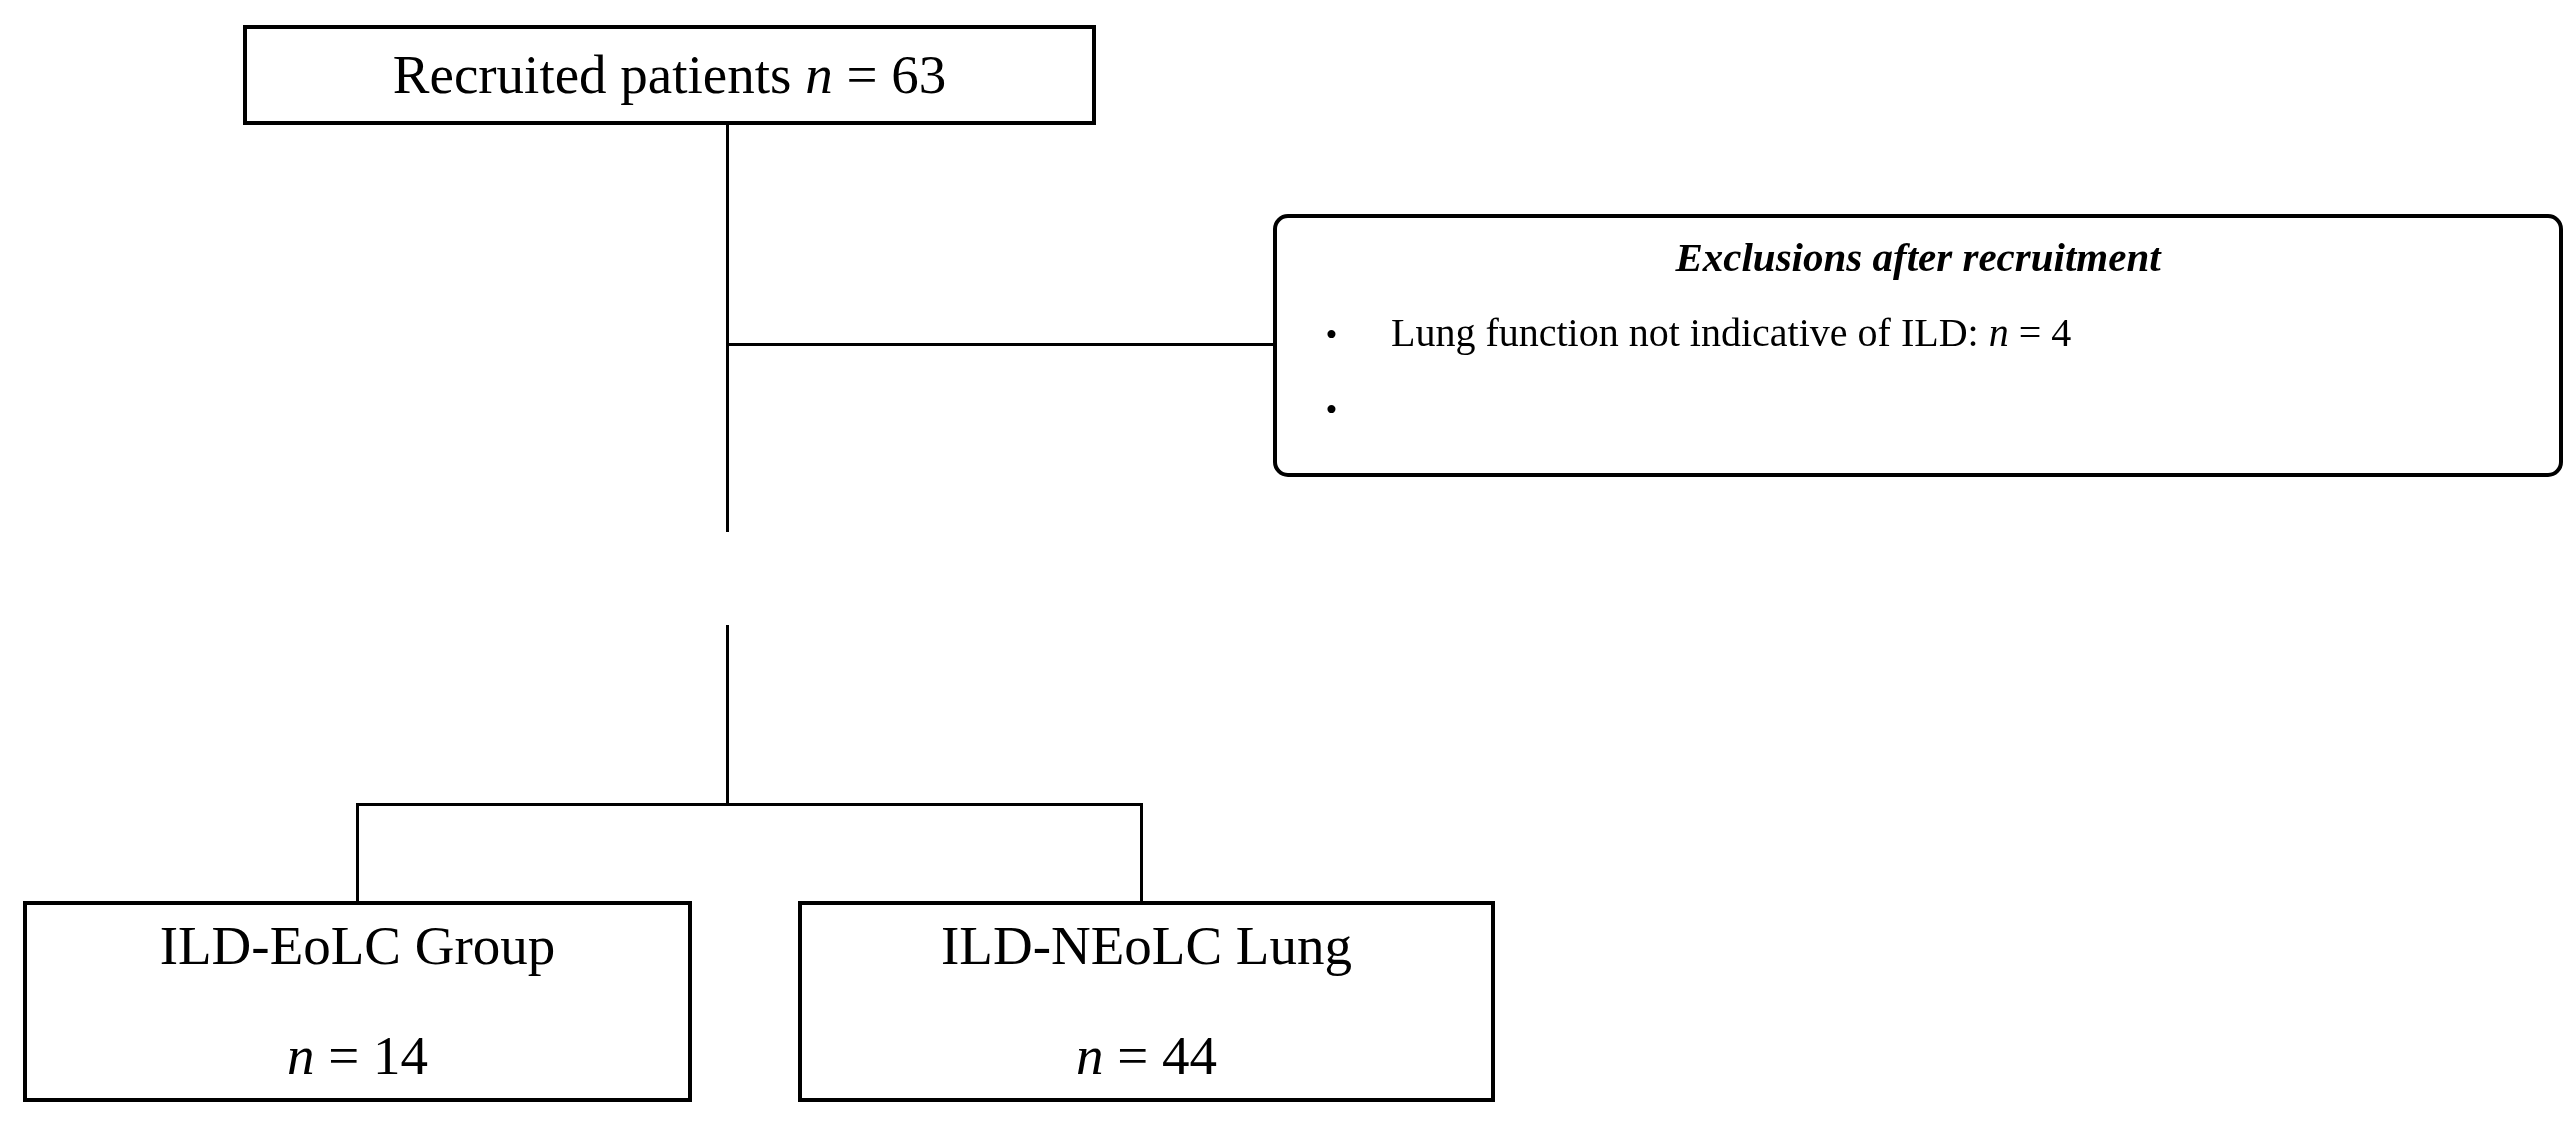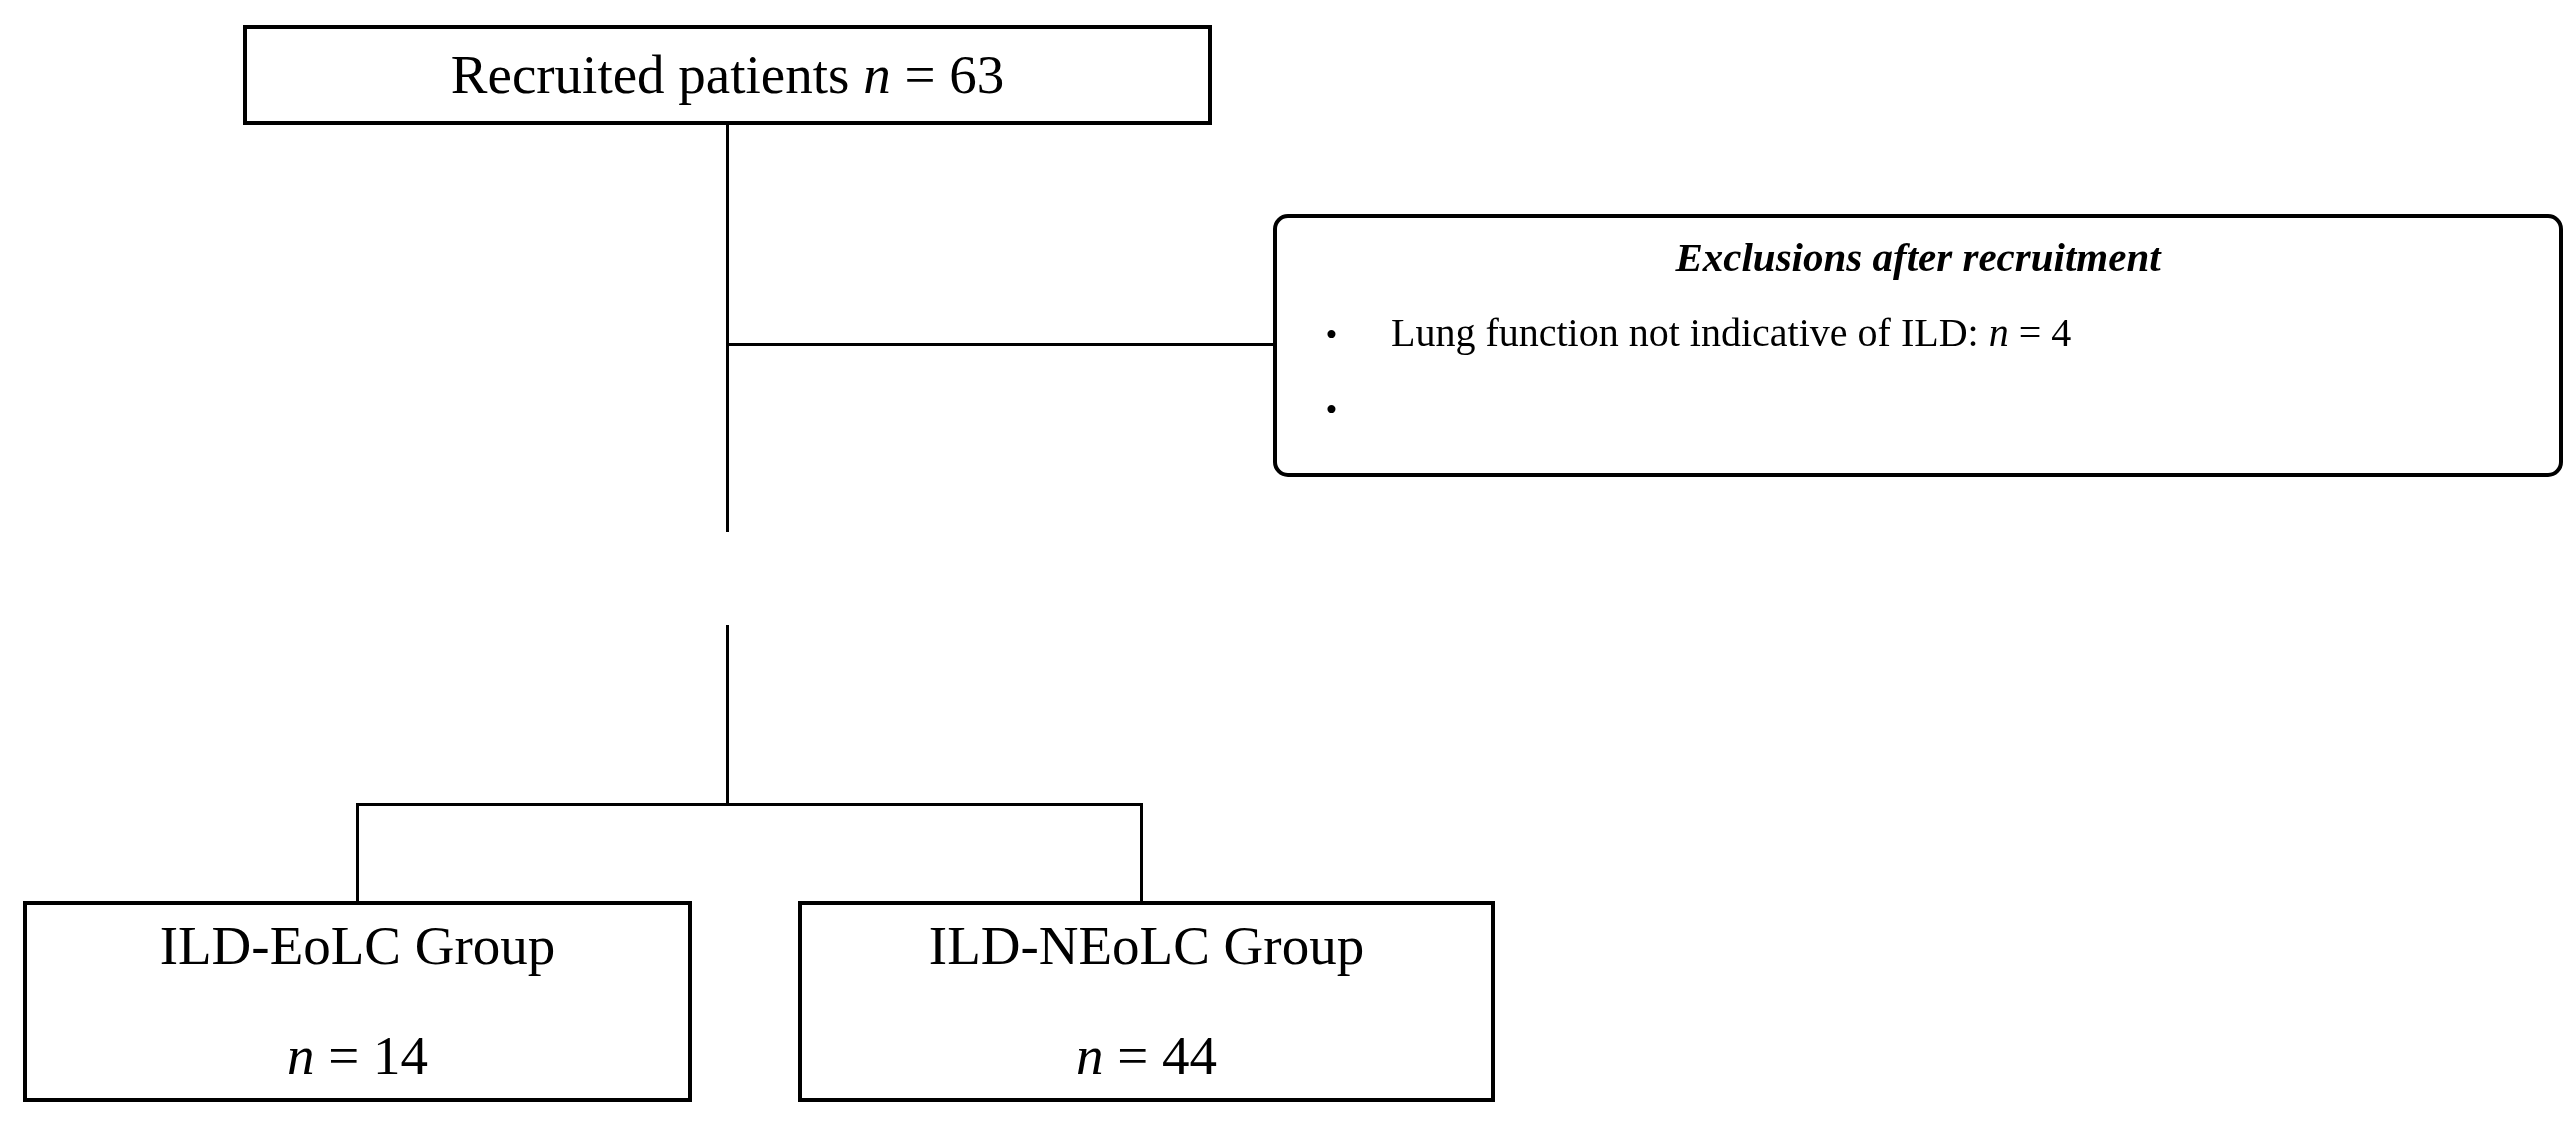--- a/index.html
+++ b/index.html
@@ -71,21 +71,21 @@
 
 <div class="canvas">
 
   <div class="line" style="left:726px; top:124px; width:3.3px; height:408px;"></div>
   <div class="line" style="left:728px; top:343px; width:547px; height:3.3px;"></div>
   <div class="line" style="left:726px; top:625px; width:3.3px; height:179px;"></div>
   <div class="line" style="left:356px; top:803px; width:786px; height:3.3px;"></div>
   <div class="line" style="left:356px; top:803px; width:3.3px; height:100px;"></div>
   <div class="line" style="left:1140px; top:803px; width:3.3px; height:100px;"></div>
 
-  <div class="node big-text" style="left:243px; top:24.5px; width:969px; height:100px;">
+  <div class="node big-text" style="left:243px; top:24.5px; width:853px; height:100px;">
     <span>
       <span class="plain">Recruited patients </span><i class="nvar">n</i><span class="plain"> = 63</span>
     </span>
   </div>
 
   <div class="node excl" style="left:1273px; top:214px; width:1290px; height:263px;border-radius:15px;">
     <div class="excl-title">Exclusions after recruitment</div>
     <div class="excl-row excl-row-1">
       <span class="bullet-glyph">•</span>
       <span>
@@ -99,20 +99,20 @@
 
 
   <div class="node group-box" style="left:23px; top:901px; width:669px; height:201px;">
     <div>ILD-EoLC Group</div>
     <div>
       <i class="nvar">n</i><span class="plain"> = 14</span>
     </div>
   </div>
 
   <div class="node group-box" style="left:798px; top:901px; width:697px; height:201px;">
-    <div>ILD-NEoLC Group</div>
+    <div>ILD-NEoLC Lung</div>
     <div>
       <i class="nvar">n</i><span class="plain"> = 44</span>
     </div>
   </div>
 
 </div>
 
 
 </body></html>

